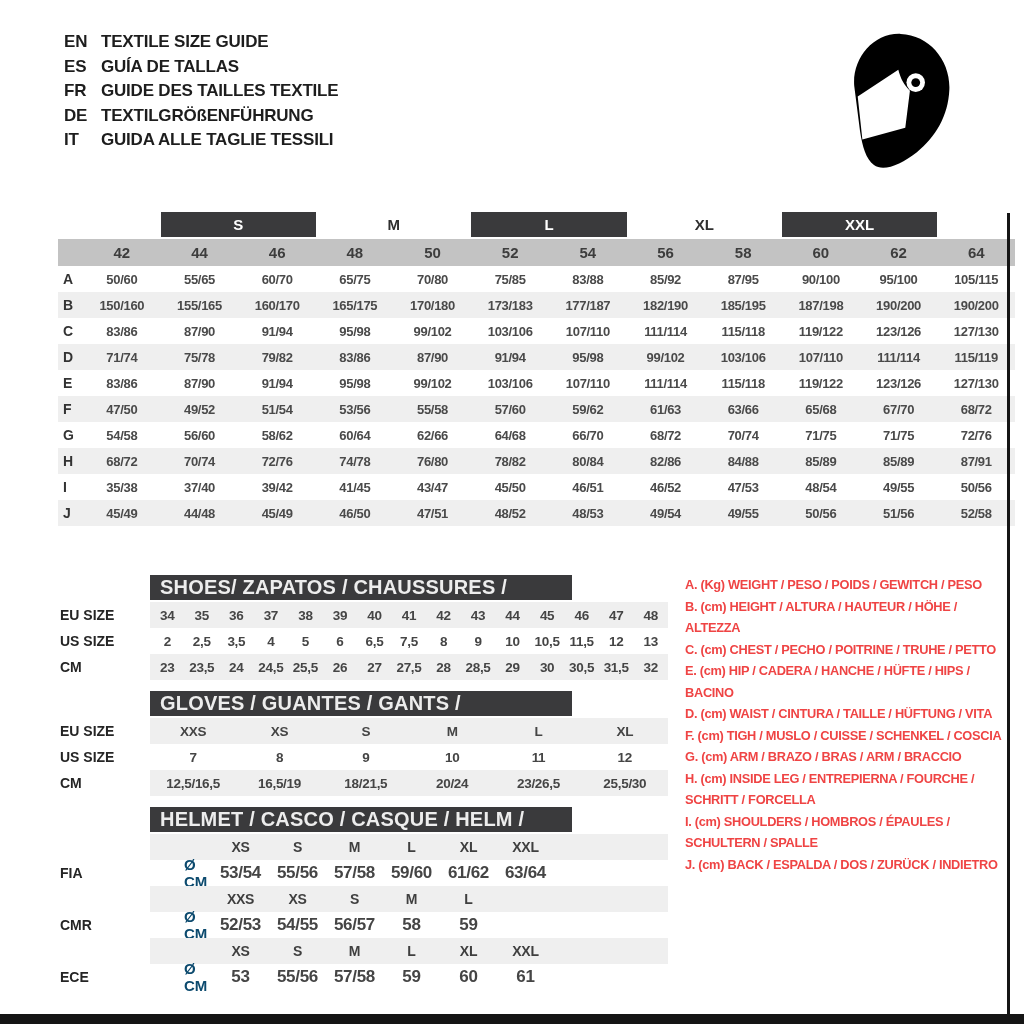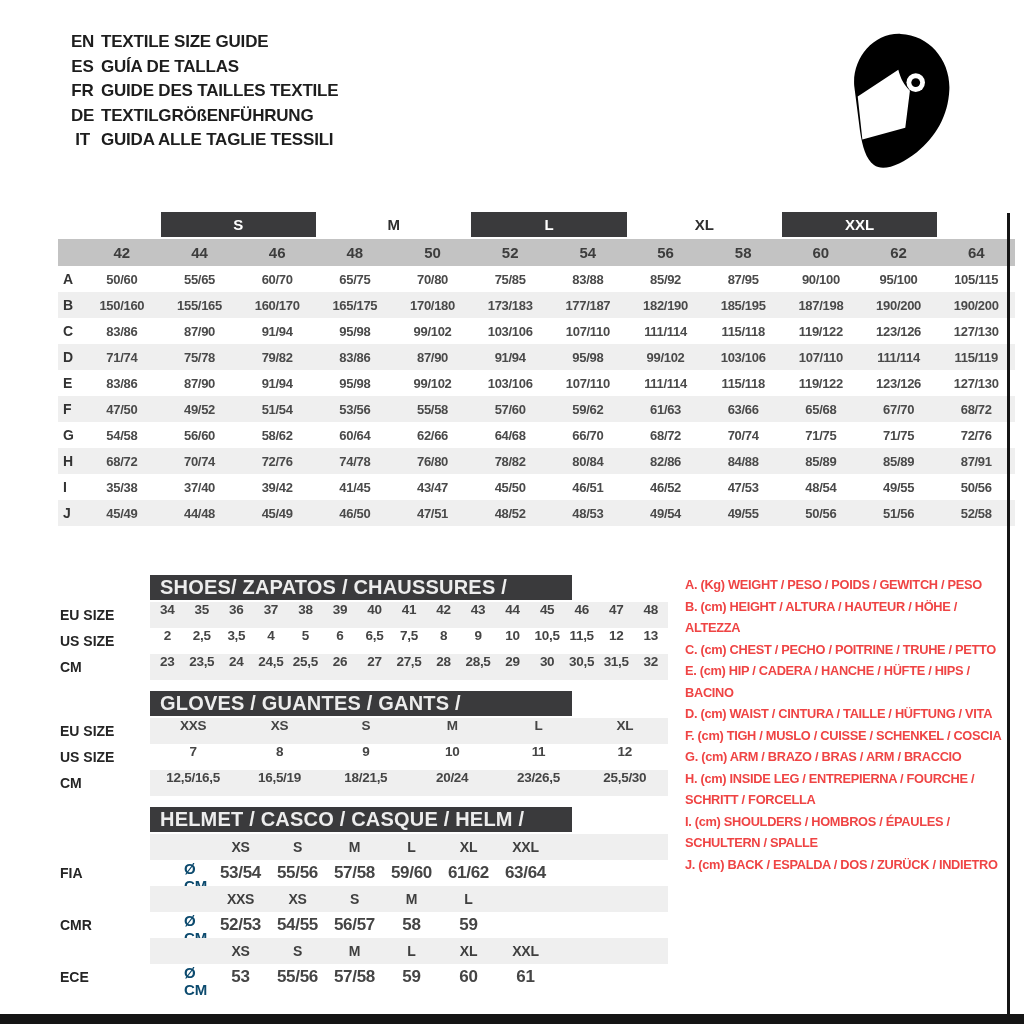--- a/index.html
+++ b/index.html
@@ -1,20 +1,20 @@
 <!DOCTYPE html>
 <html><head>
 <meta charset="utf-8">
 <style>
   html,body{margin:0;padding:0;}
   body{font-family:"Liberation Sans", sans-serif;background:#fff;}
   .page{position:relative;width:1024px;height:1024px;background:#fff;overflow:hidden;font-weight:bold;}
 
   
-  .langs{position:absolute;left:64px;top:30px;text-align:center;}
+  .langs{position:absolute;left:64px;top:30px;}
   .lang-line{display:flex;font-size:17px;line-height:24.5px;color:#1d1d1d;letter-spacing:-0.2px;}
   .lang-code{width:37px;}
 
   
   .helmet-icon{position:absolute;left:838px;top:30px;width:116px;height:140px;}
   .helmet-icon svg{width:100%;height:100%;}
 
   
   .main-table{position:absolute;left:58px;top:212px;width:957px;}
   .group-row{display:flex;height:25px;margin-bottom:2px;}
@@ -32,21 +32,21 @@
   .trow .letter{width:25px;padding-left:5px;box-sizing:border-box;font-size:14px;color:#333;}
   .trow .cell{font-size:13px;color:#4a4a4a;letter-spacing:-0.3px;}
 
   
   .subtable{position:absolute;left:60px;width:608px;}
   #shoes{top:575px;} #gloves{top:691px;} #helmet{top:807px;}
   .sub-title{margin-left:90px;width:422px;height:25px;line-height:25px;background:#3a3a3c;color:#ededed;
     font-size:20px;padding-left:10px;box-sizing:border-box;margin-bottom:2px;letter-spacing:0.2px;}
   .sub-row{position:relative;height:26px;}
   .rlabel{position:absolute;left:0;top:0;height:100%;display:flex;align-items:center;font-size:14px;color:#252525;}
-  .vals{margin-left:90px;width:518px;height:100%;display:flex;align-items:flex-start;}
+  .vals{margin-left:90px;width:518px;height:100%;display:flex;align-items:center;}
   .sub-row.stripe .vals{background:#efefef;}
   .vals .cell{font-size:13.5px;color:#454545;letter-spacing:-0.3px;}
   .unit{width:62px;padding-left:34px;box-sizing:border-box;font-size:15px;color:#0c4a6e;flex:none;}
   .unit-spacer{width:62px;flex:none;}
   .hcells{display:flex;height:100%;align-items:center;flex:none;}
   .hcells .cell{width:57px;flex:none;font-size:17px;}
   .hsize .cell{font-size:14px;color:#3f3f3f;}
 
   
   .legend{position:absolute;left:685px;top:574px;width:325px;}

